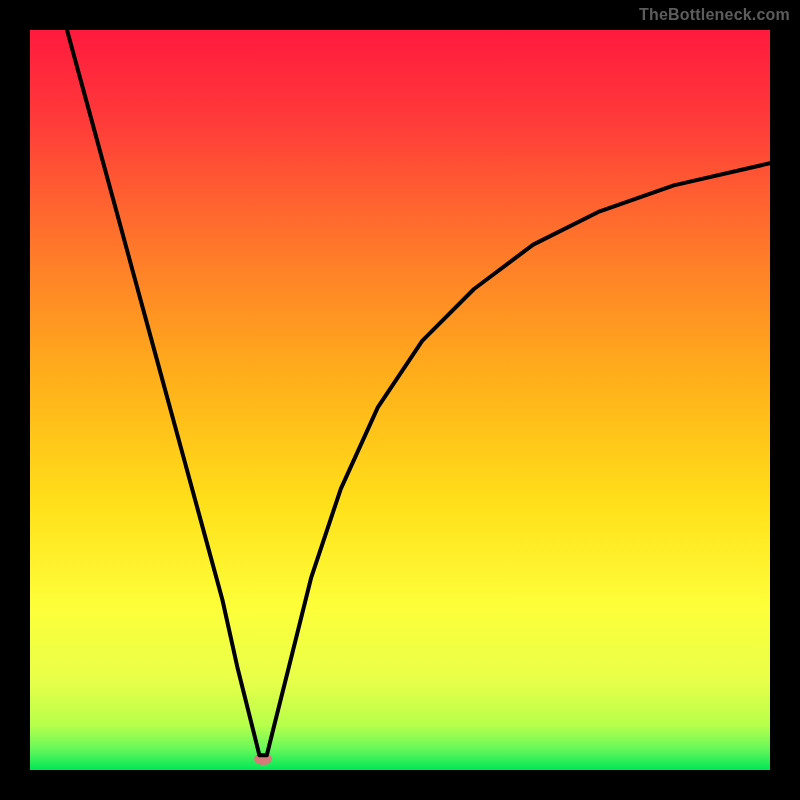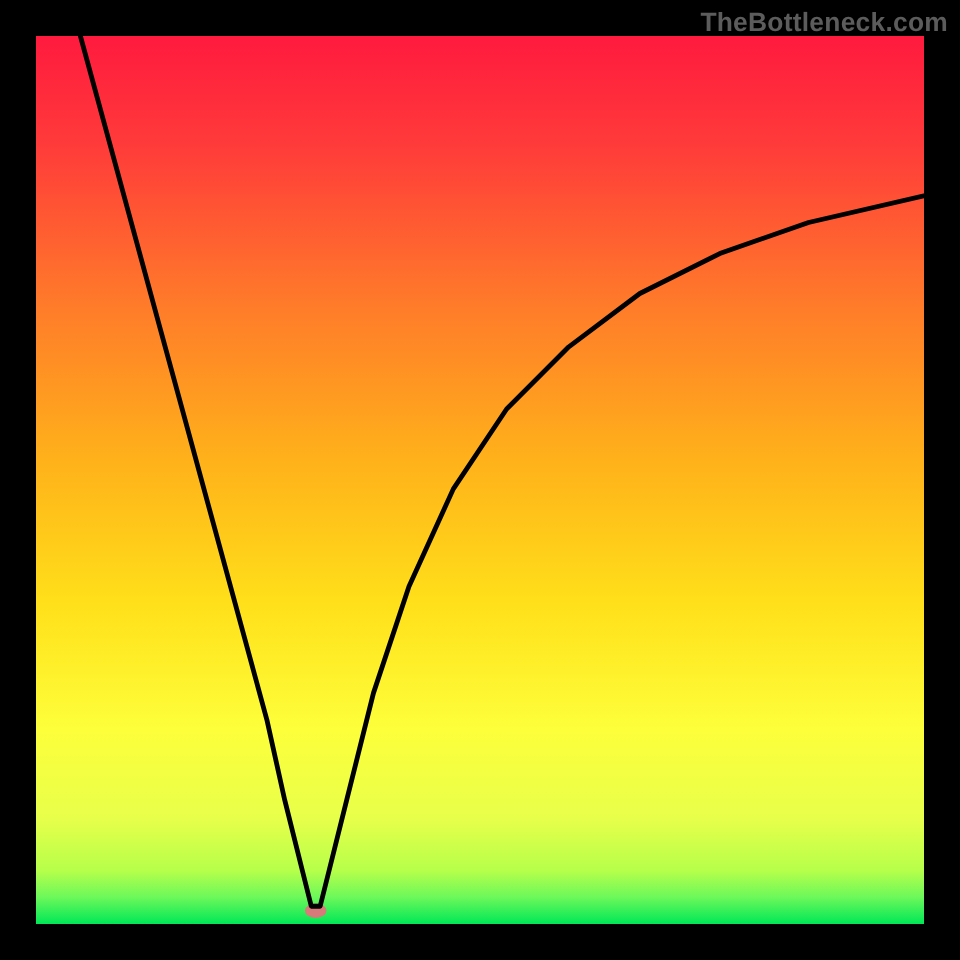--- a/index.html
+++ b/index.html
@@ -15,21 +15,21 @@
     left: 30px;
     top: 30px;
     width: 740px;
     height: 740px;
   }
   .watermark {
     position: absolute;
     top: 6px;
     right: 10px;
     font-family: Arial, Helvetica, sans-serif;
-    font-size: 22px;
+    font-size: 16px;
     font-weight: 600;
     color: #5c5c5c;
     letter-spacing: 0.2px;
   }
   svg { display: block; }
 </style>
 </head>
 <body>
 
 <div class="frame">

